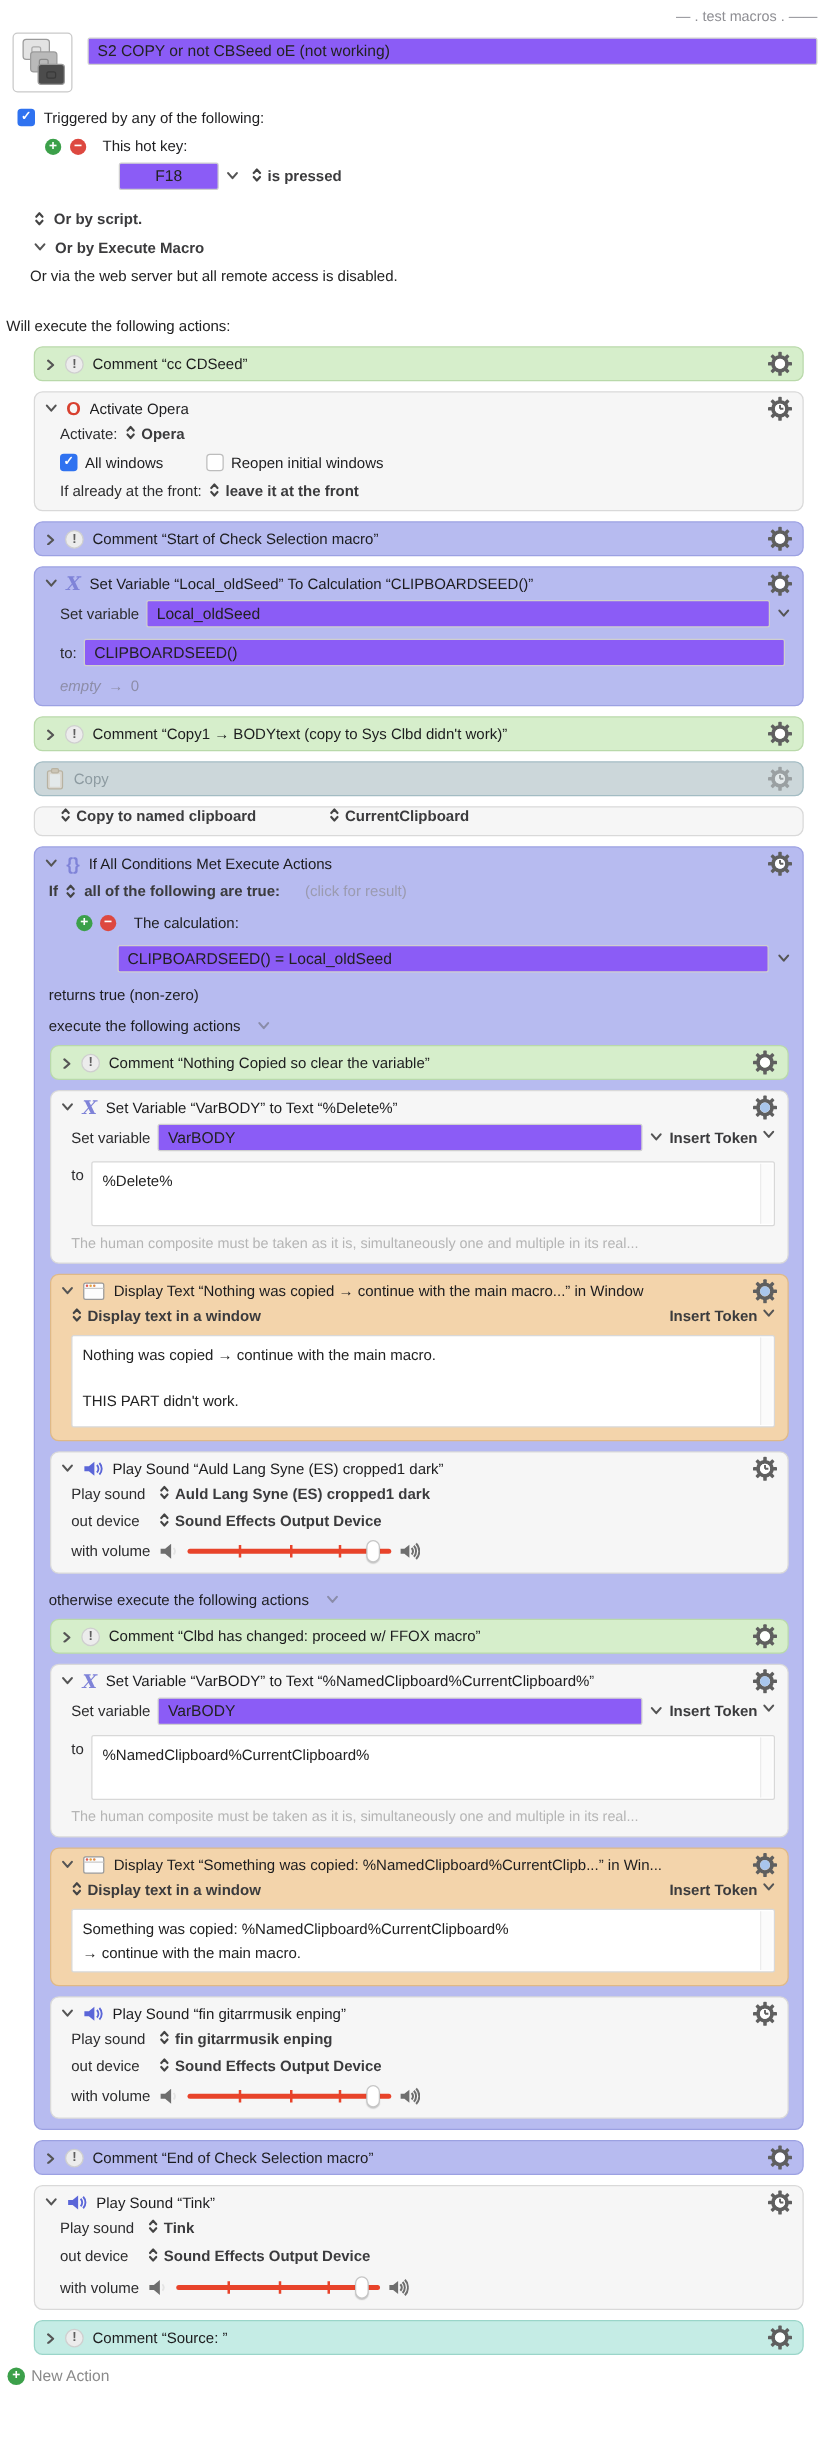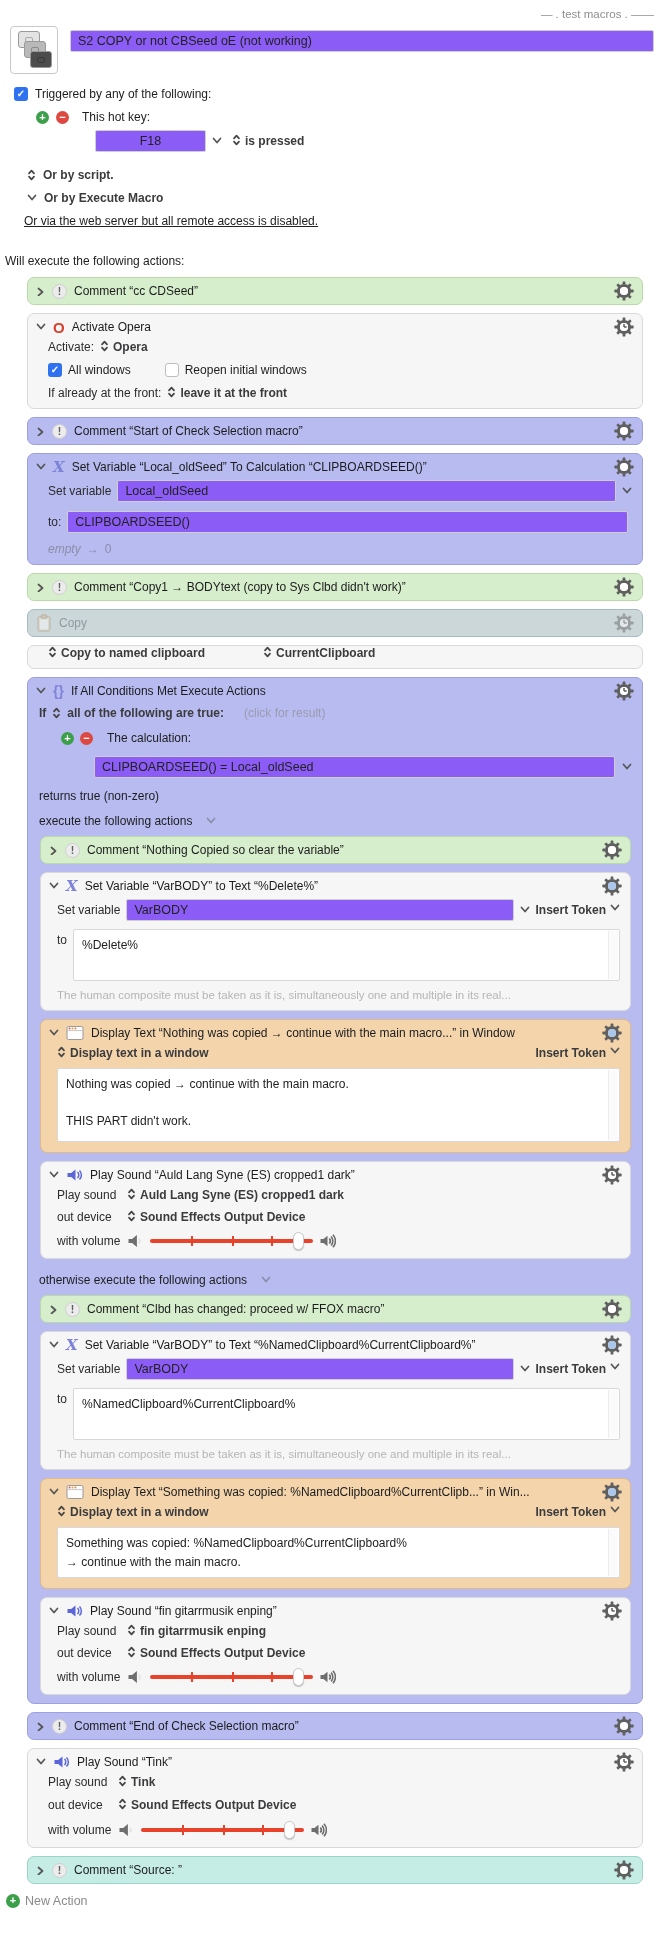--- a/index.html
+++ b/index.html
@@ -39,24 +39,24 @@
   .cb.checked::after { content:"✓"; position:absolute; left:0; right:0; top:0; bottom:0; color:#fff; font-size:10px; font-weight:bold; text-align:center; line-height:14px; }
   .cb.un { background:#fff; border:1px solid #bdbdbd; }
   .circle-ic { width:13px; height:13px; border-radius:50%; color:#fff; font-weight:bold; font-size:11px; line-height:12px; text-align:center; flex:0 0 auto; }
   .plus  { background:#3ca04a; }
   .minus { background:#dd4840; }
   .bold { font-weight:700; color:#3b3b3d; }
   .dim { color:#9b9bb0; }
   .row-trigger1 { margin:13px 0 0 14px; }
   .row-hotkey-label { margin:9px 0 0 36px; }
   .row-hotkey { margin:6px 0 0 95px; display:flex; align-items:center; gap:6px; }
-  .hotkey-input { width:111px; justify-content:center; text-align:center; }
+  .hotkey-input { width:80px; justify-content:center; text-align:center; }
   .row-orscript { margin:16px 0 0 27px; }
   .row-orexec { margin:9px 0 0 27px; }
-  .row-orweb  { margin:9px 0 0 24px; color:#222;text-decoration:underline; }
+  .row-orweb  { margin:9px 0 0 24px; color:#222; }
   .row-willexec { margin:26px 0 0 5px; color:#222; }
 
   
   svg.pud { width:9px; height:12px; flex:0 0 auto; }
   svg.chev { width:9px; height:9px; flex:0 0 auto; }
   svg.chevlg { width:10px; height:10px; flex:0 0 auto; }
   .bang { width:15px; height:15px; border-radius:50%; background:#ececec; border:1px solid #cfcfcf; color:#5f5f5f;
           font-weight:bold; font-size:10.5px; text-align:center; line-height:13px; flex:0 0 auto; }
   .opera-ic { color:#d8402f; font-weight:800; font-size:15px; line-height:15px; flex:0 0 auto; }
   .calc-x { font-family:"DejaVu Serif", serif; font-style:italic; font-weight:bold; color:#7f83d8; font-size:15px; line-height:15px; flex:0 0 auto; }

